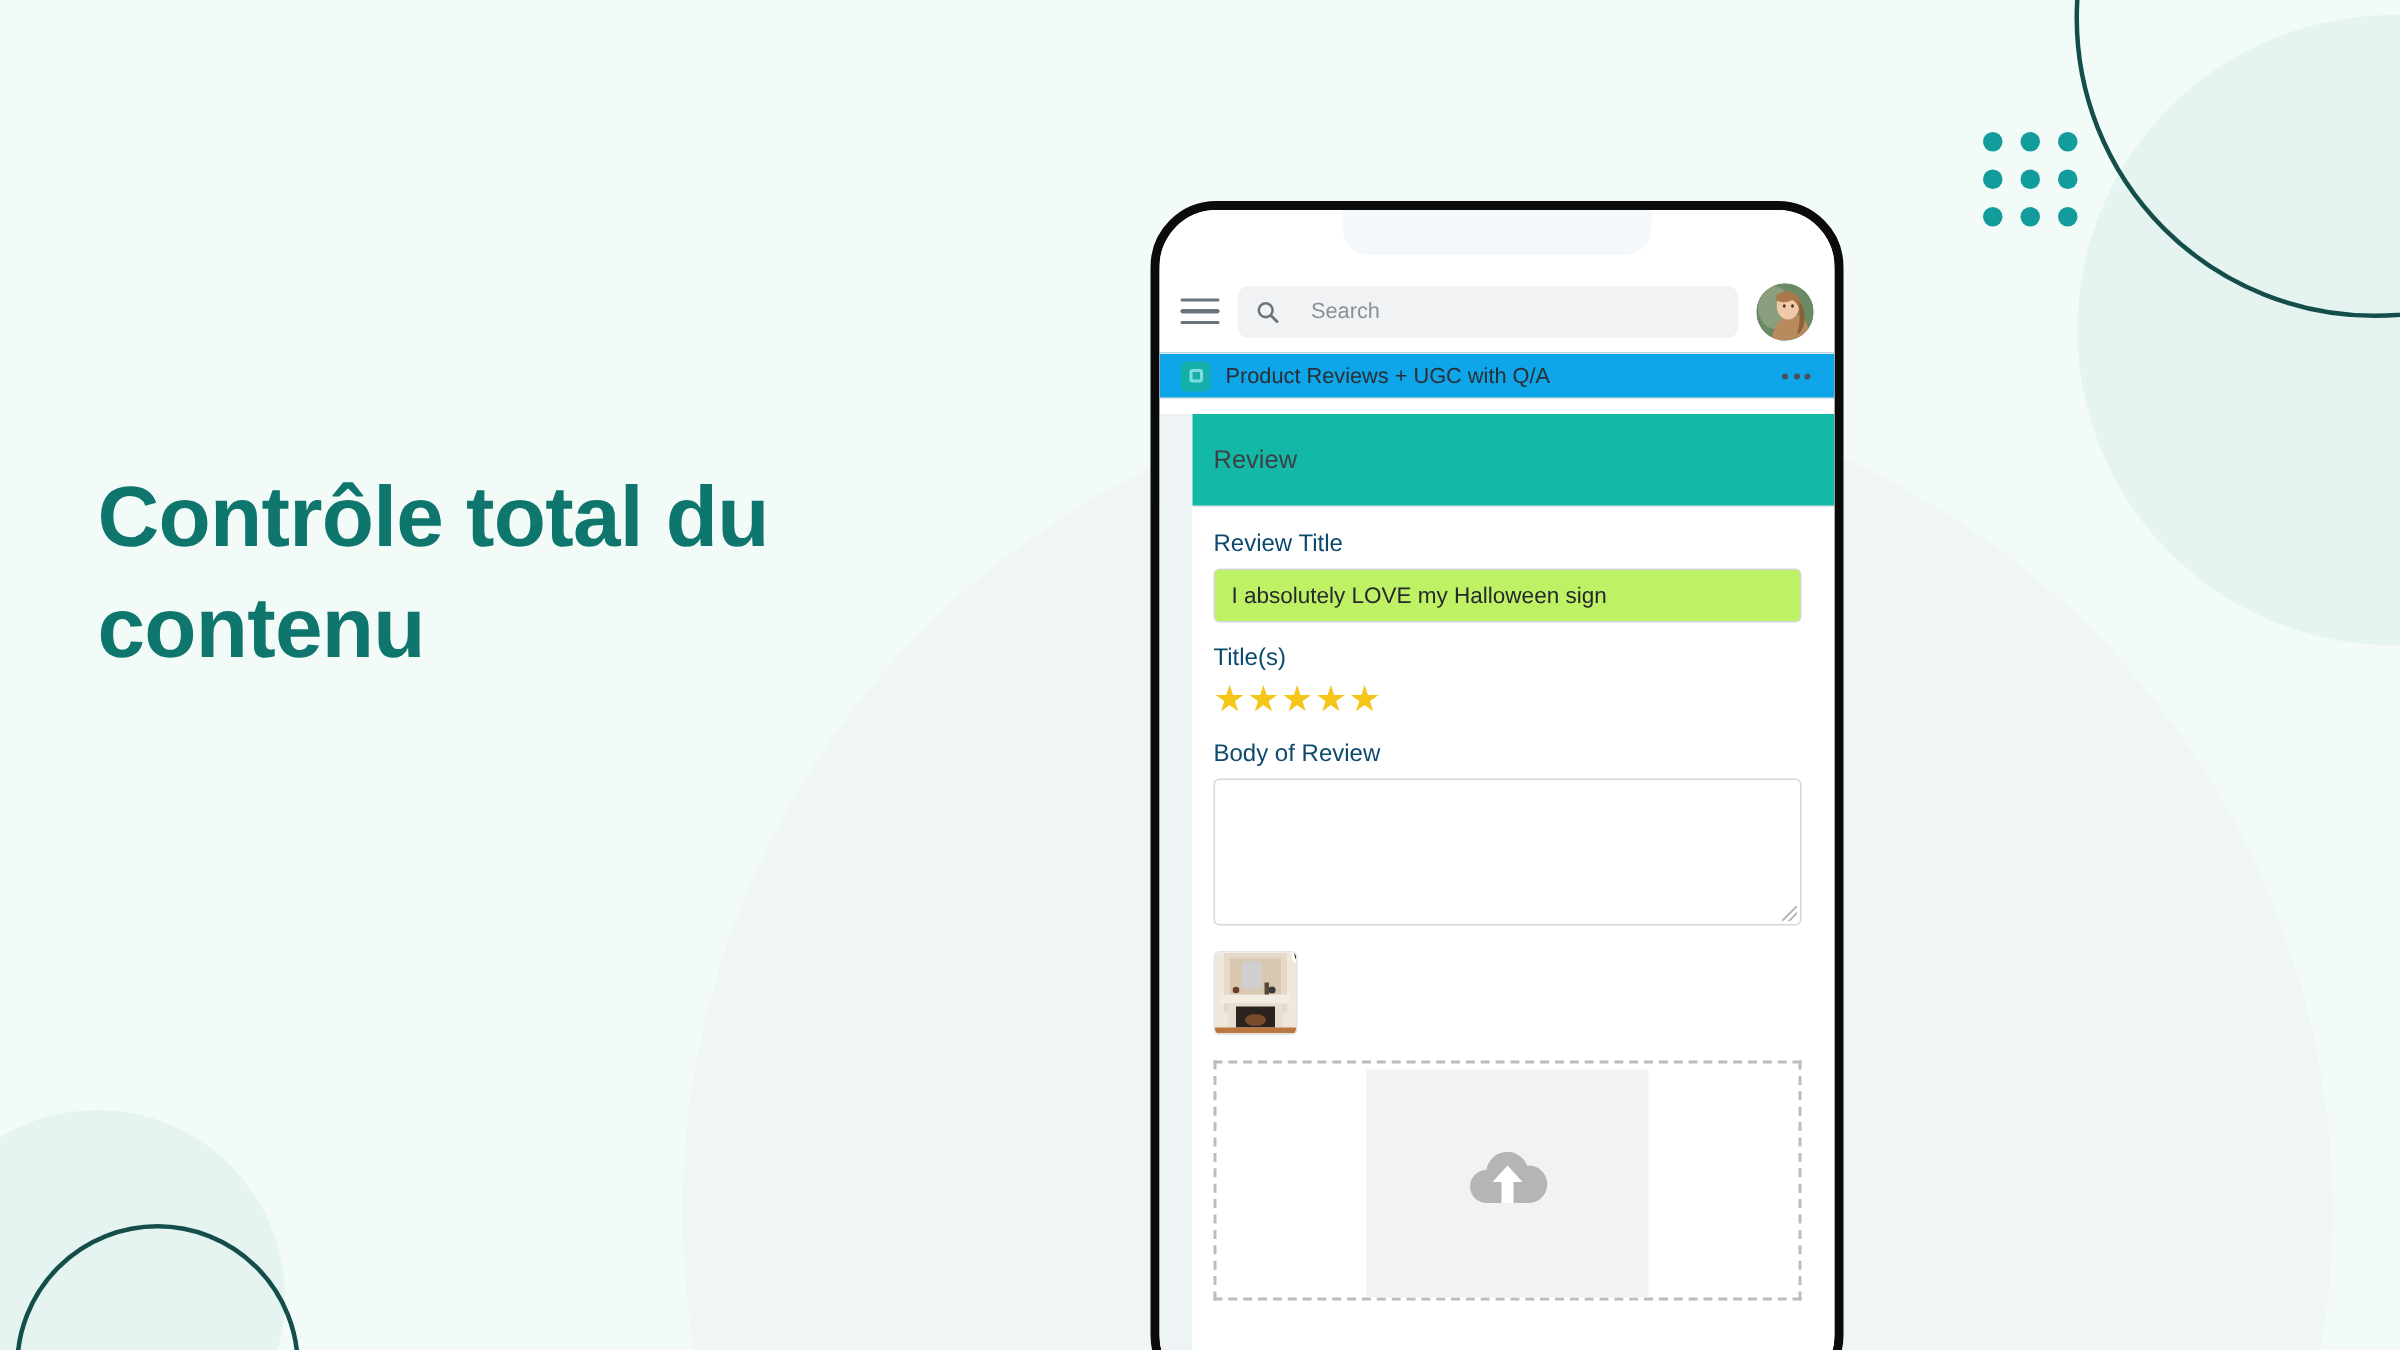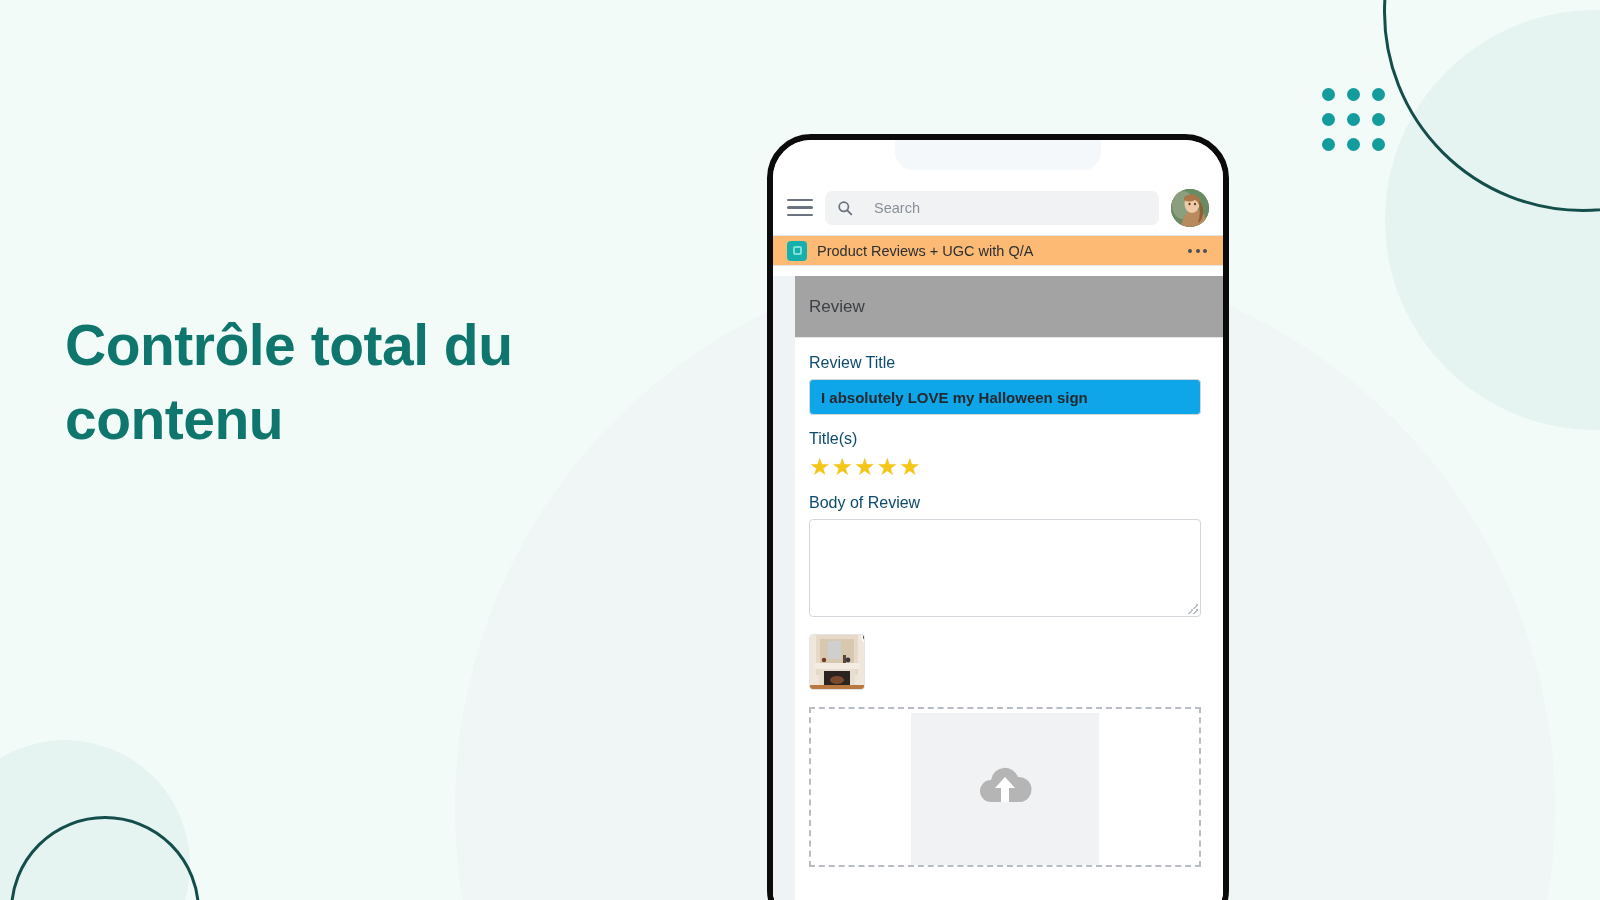--- a/index.html
+++ b/index.html
@@ -113,21 +113,21 @@
     flex: 0 0 auto;
     width: 38px; height: 38px; border-radius: 50%;
     overflow: hidden; background: #5d7a5a; position: relative;
   }
   .avatar svg { display: block; }
 
   
   .appbar {
     position: absolute; left: 0; right: 0; top: 95px;
     height: 31px;
-    background: #fdba74;
+    background: #0ea5e9;
     border-top: 1px solid #e3e5e8;
     border-bottom: 1px solid #e3e5e8;
     display: flex; align-items: center; gap: 10px;
     padding: 0 14px;
   }
   .app-icon {
     width: 20px; height: 20px; border-radius: 4px;
     background: #16b0ac;
     display: flex; align-items: center; justify-content: center;
     flex: 0 0 auto;
@@ -136,21 +136,21 @@
     width: 9px; height: 9px; border: 2px solid #7fdedc; border-radius: 2px; display: block;
   }
   .app-title { font-size: 14.5px; color: #2b2f33; flex: 1 1 auto; }
   .kebab { display: flex; gap: 3.5px; padding: 6px 2px; cursor: pointer; }
   .kebab i { width: 4px; height: 4px; border-radius: 50%; background: #4b5057; display: block; }
 
   
   .sect-band {
     position: absolute; left: 0; right: 0; top: 136px;
     height: 62px;
-    background: #a3a3a3;
+    background: #14b8a6;
     border-bottom: 1px solid #e3e5e8;
     display: flex; align-items: center;
     padding-left: 36px;
   }
   .sect-band-title { font-size: 17px; color: #3c4146; }
 
   .rail {
     position: absolute; left: 0; top: 136px; bottom: 0;
     width: 22px; background: #eef3f6;
   }
@@ -160,24 +160,24 @@
     position: absolute; left: 22px; right: 0; top: 198px; bottom: 0;
     background: #fff;
     padding: 16px 22px 0 14px;
     overflow: hidden;
   }
   .form-heading { font-size: 16.5px; font-weight: 700; color: #1f2328; margin-bottom: 19px; }
   .field-label { font-size: 16px; color: #0c4a6e; margin-bottom: 7px; }
   .text-input {
     width: 100%; height: 36px;
     border: 1px solid #d3d7dc; border-radius: 4px;
-    background: #0ea5e9;
+    background: #bef264;
     display: flex; align-items: center;
     padding: 0 11px;
-    font-size: 15px; color: #25292e; font-weight: bold;
+    font-size: 15px; color: #25292e;
   }
   .stars { display: flex; gap: 1px; font-size: 24px; line-height: 1; color: #f5c518; margin-bottom: 15px; }
   .field { margin-bottom: 15px; }
   .textarea {
     width: 100%; height: 98px;
     border: 1px solid #d3d7dc; border-radius: 4px;
     padding: 10px 11px;
     font-size: 15px; line-height: 26px; color: #25292e;
     position: relative;
     white-space: pre-wrap;

